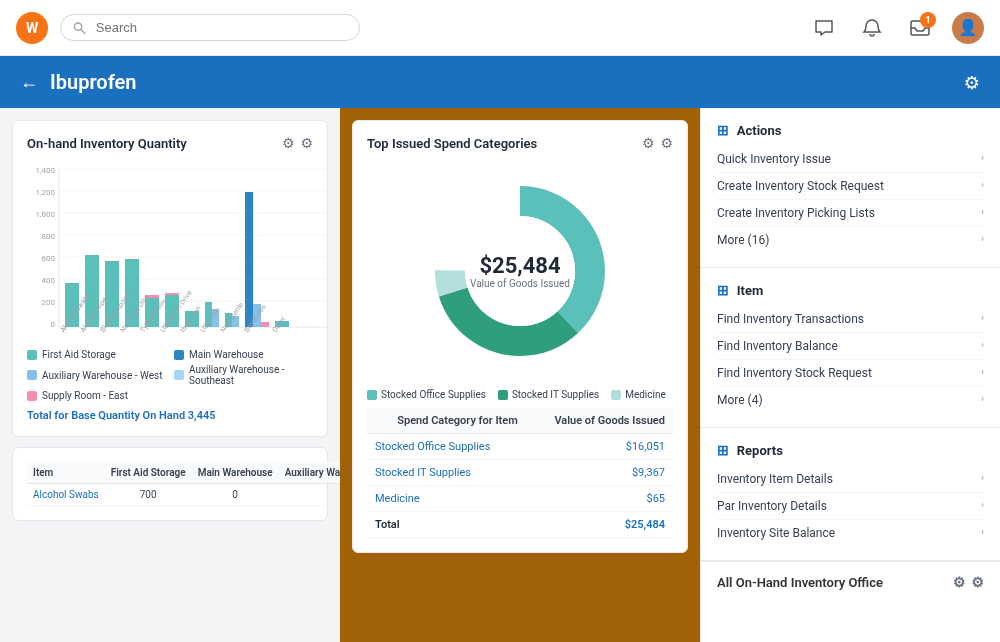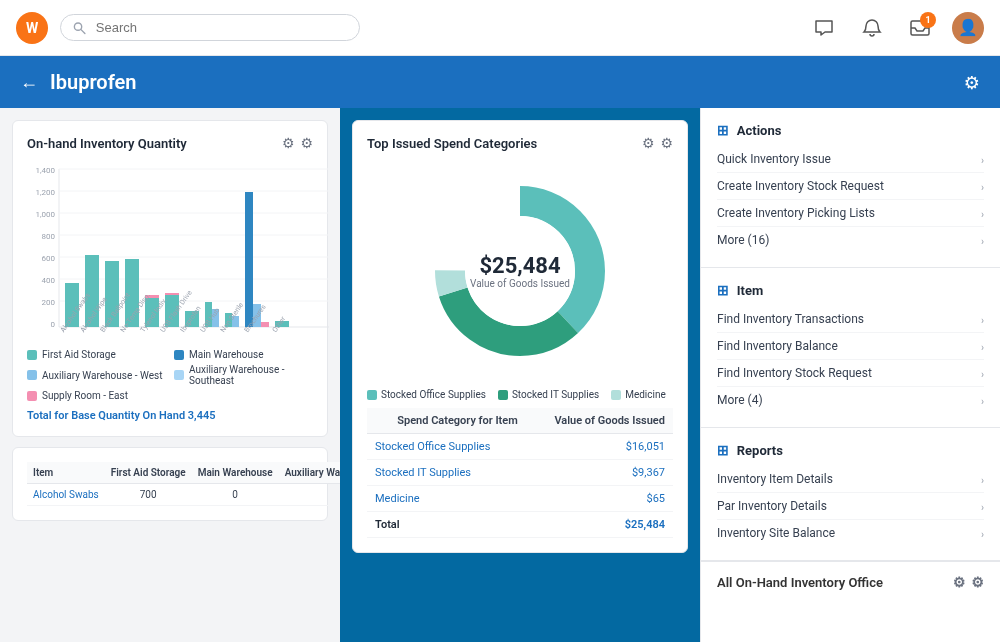--- a/index.html
+++ b/index.html
@@ -95,21 +95,21 @@
       display: flex;
       flex-direction: column;
       gap: 10px;
     }
 
     
     .center-panel {
       flex: 1;
       overflow-y: auto;
       padding: 12px;
-      background: #0369a1;
+      background: #a16207;
       display: flex;
       flex-direction: column;
       gap: 10px;
     }
 
     
     .right-panel {
       width: 300px;
       flex-shrink: 0;
       background: #fff;
@@ -234,21 +234,21 @@
     .rp-section {
       border-bottom: 1px solid #e5e7eb;
       padding: 14px 16px;
     }
     .rp-section-title {
       display: flex; align-items: center; gap: 8px;
       font-weight: 700; font-size: 13px; color: #1f2937;
       margin-bottom: 8px;
     }
     .rp-item {
-      display: flex; align-items: flex-end; justify-content: space-between;
+      display: flex; align-items: flex-start; justify-content: space-between;
       padding: 6px 0;
       border-bottom: 1px solid #f3f4f6;
       cursor: pointer;
       font-size: 12px; color: #374151;
     }
     .rp-item:last-child { border-bottom: none; }
     .rp-chevron { color: #9ca3af; font-size: 10px; }
 
     .rp-bottom {
       padding: 12px 16px;

